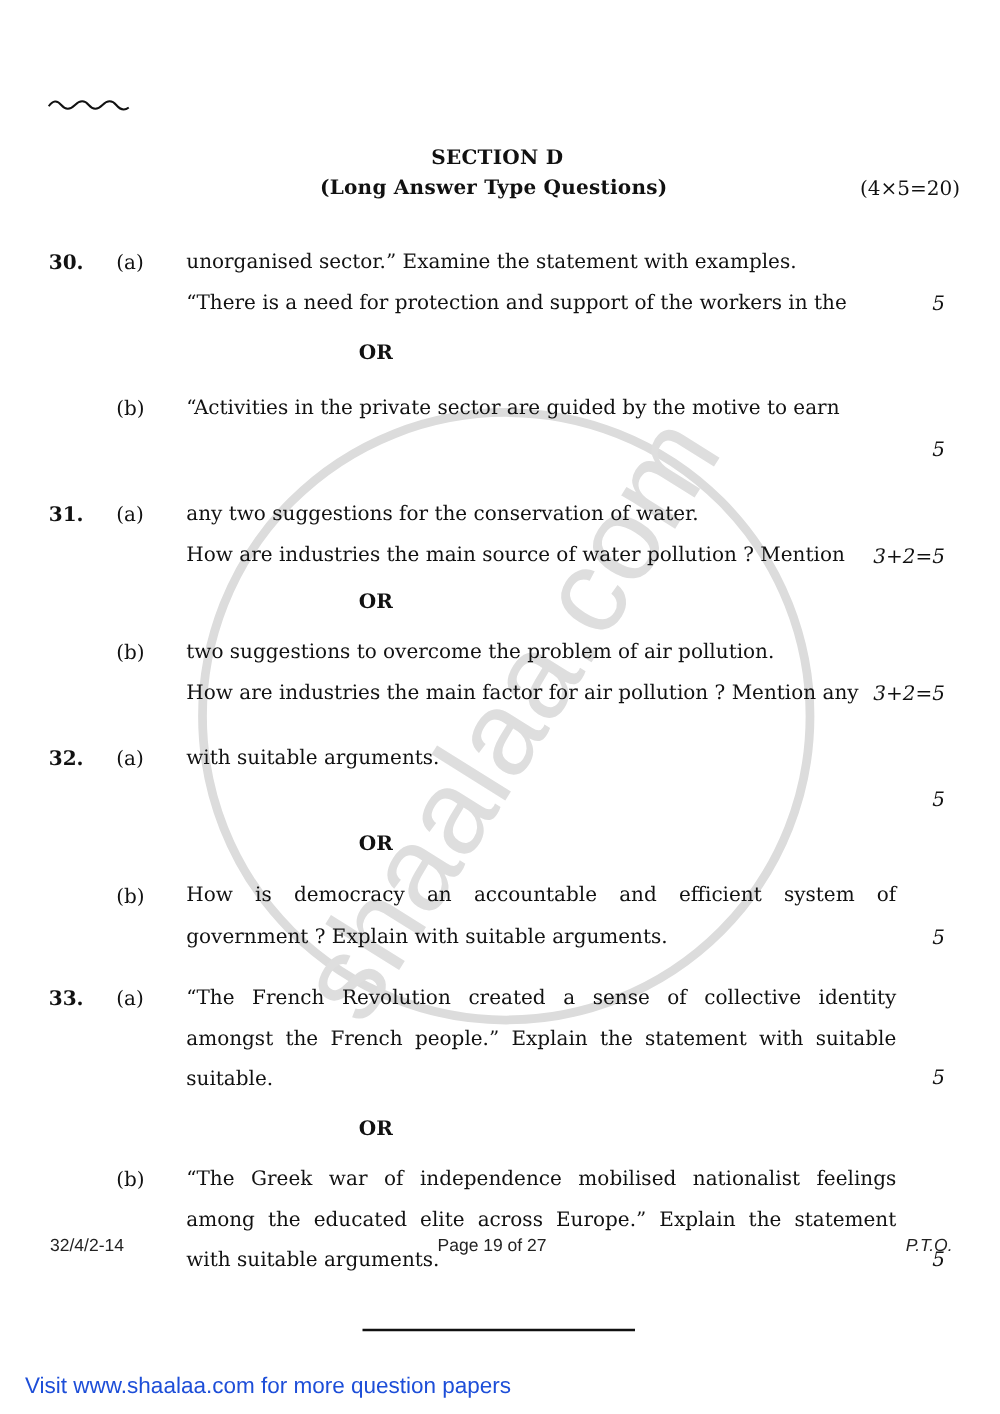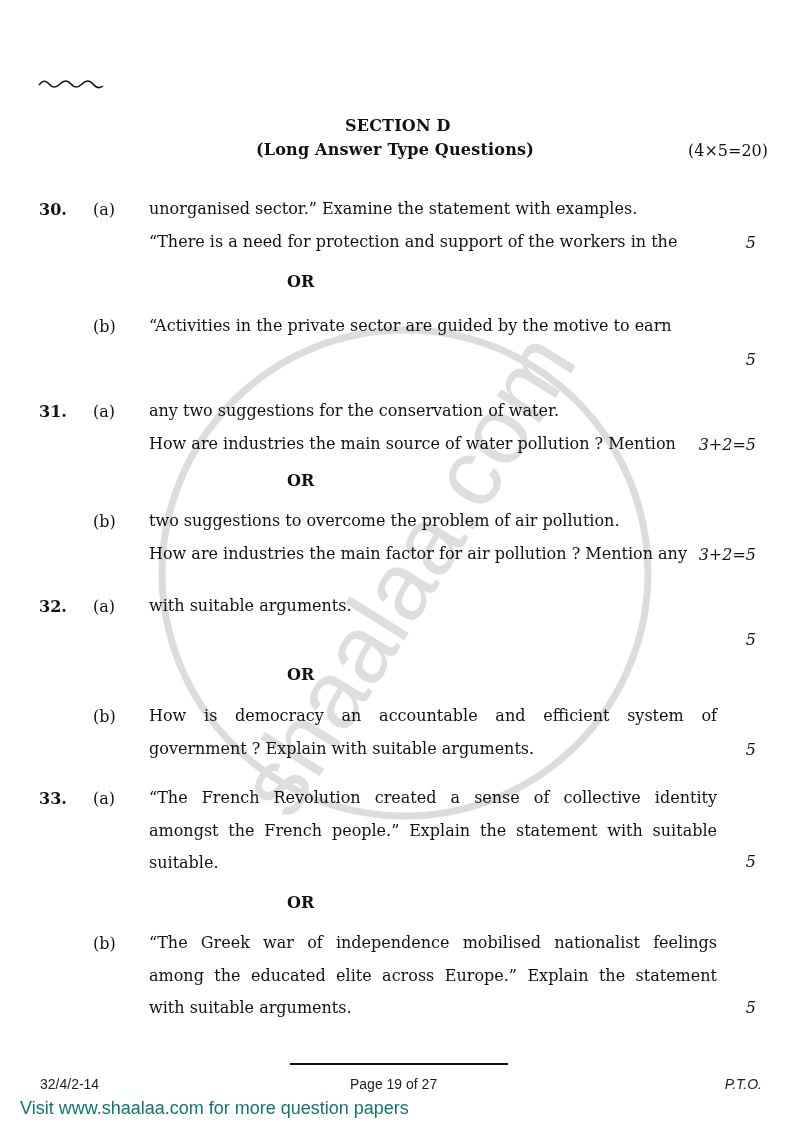--- a/index.html
+++ b/index.html
@@ -15,28 +15,28 @@
     .section-title .t2 { position: absolute; left: 256px; top: 24px; }
     .marks-total { position: absolute; left: 688px; top: 141px; font-size: 16px; }
 
     .q-num { position: absolute; left: 39px; font-weight: bold; font-size: 16px; }
     .q-part { position: absolute; left: 93px; font-size: 16px; }
     .q-text { position: absolute; left: 149px; width: 568px; font-size: 16px; line-height: 32.5px;
               text-align: justify; }
     .q-marks { position: absolute; right: 44px; font-style: italic; font-size: 16px; text-align: right; }
     .or { position: absolute; left: 287px; font-weight: bold; font-size: 16px; text-align: right; }
 
-    .footer { position: absolute; top: 1076px; font-family: "Liberation Sans", sans-serif; font-size: 14px; color: #222; }
+    .footer { position: absolute; top: 988px; font-family: "Liberation Sans", sans-serif; font-size: 14px; color: #222; }
     .footer-code { left: 40px; }
     .footer-page { left: 350px; }
     .footer-line { position: absolute; left: 290px; top: 1063px; width: 218px; height: 2px; background: #111; }
     .footer-pto { right: 38px; font-style: italic; }
 
     .visit { position: absolute; left: 20px; top: 1098px; font-family: "Liberation Sans", sans-serif;
-             font-size: 18px; color: #0f766e; }
+             font-size: 18px; color: #1d4ed8; }
 
     .watermark { position: absolute; left: 150px; top: 318px; width: 510px; height: 510px; pointer-events: none; }
   </style>
 </head>
 <body>
 
 <div class="page">
 
   <svg class="watermark" viewBox="0 0 510 510">
     <circle cx="255" cy="255" r="243" fill="none" stroke="#dcdcdc" stroke-width="7"></circle>

